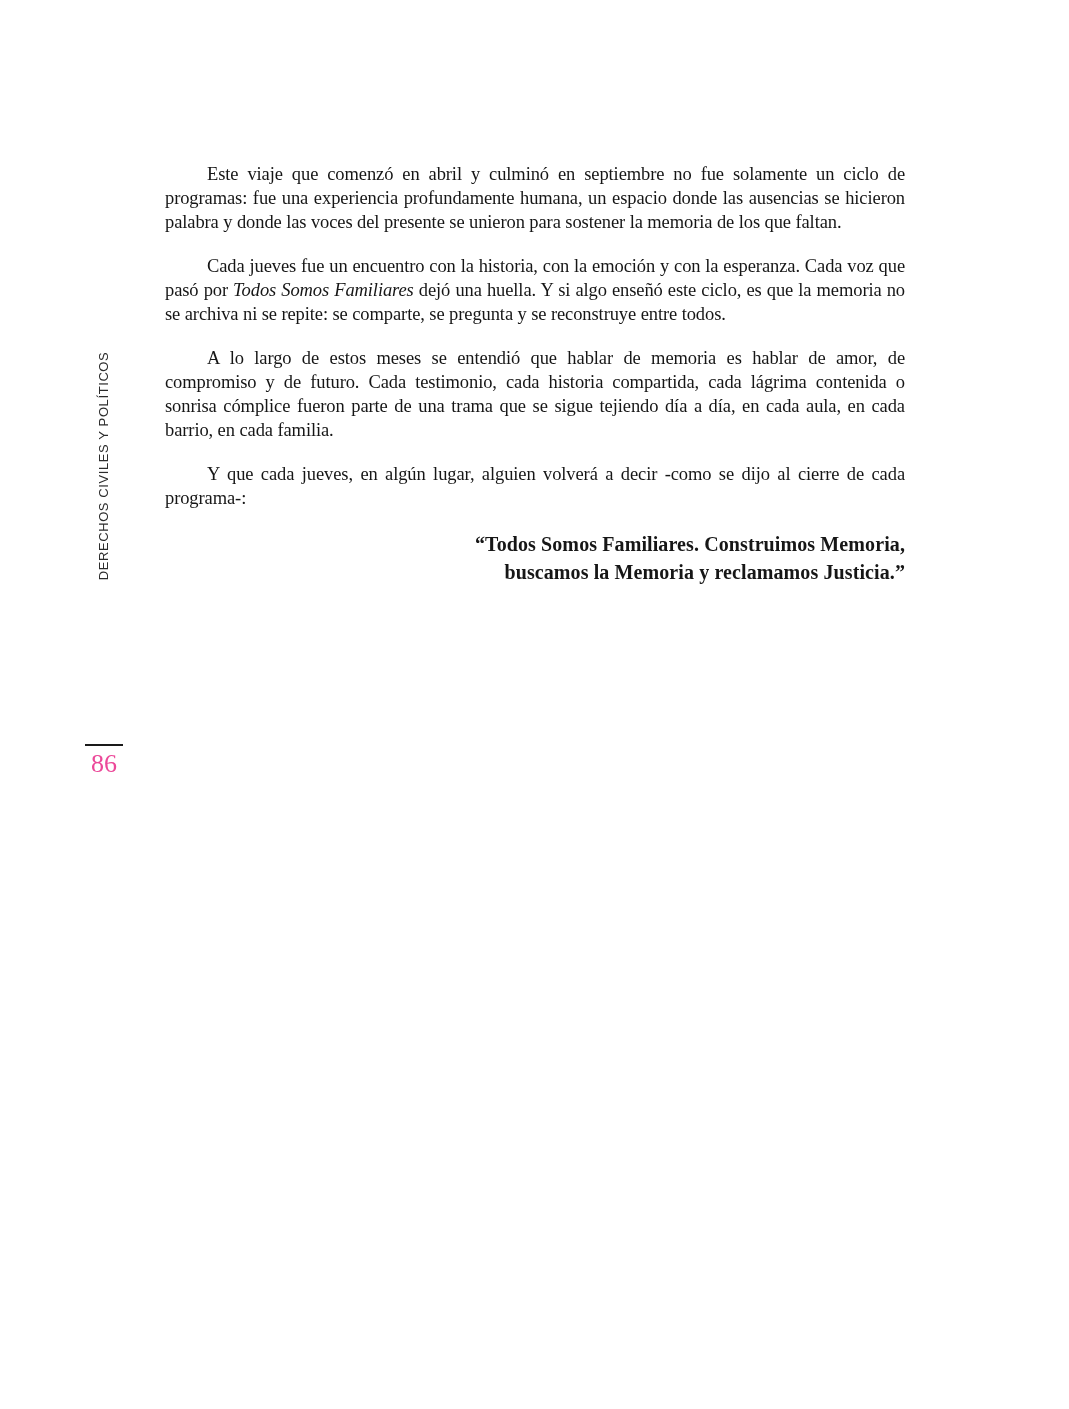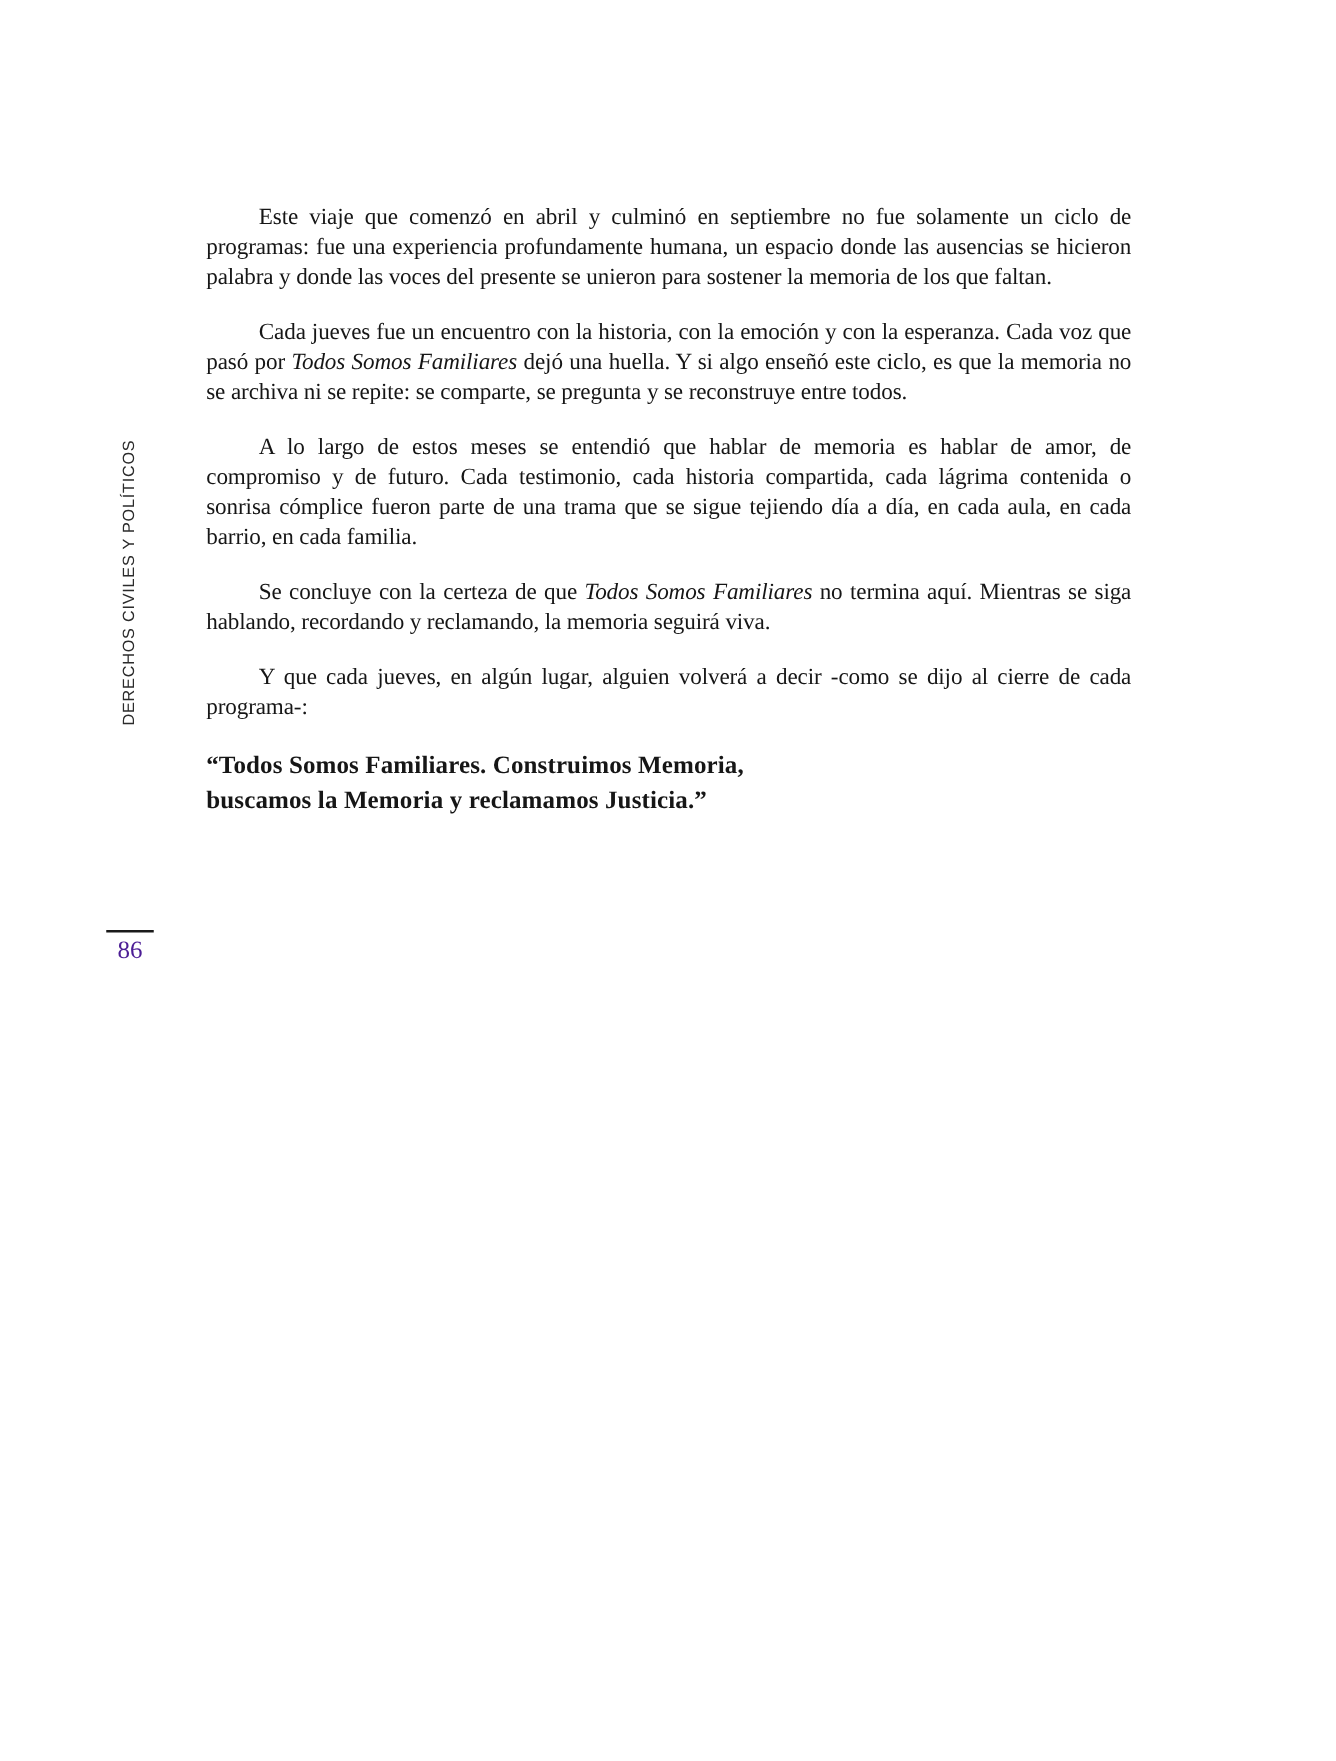--- a/index.html
+++ b/index.html
@@ -28,21 +28,21 @@
     line-height: 24px;
     text-align: justify;
     text-indent: 42px;
     letter-spacing: -0.1px;
   }
   .para .italic {
     font-style: italic;
   }
   .closing-quote {
     margin-top: 16px;
-    text-align: left;
+    text-align: right;
     font-weight: bold;
     font-size: 20px;
     line-height: 28px;
     letter-spacing: 0.1px;
   }
   .sidebar-label {
     position: absolute;
     left: 103px;
     top: 466px;
     transform: translate(-50%, -50%) rotate(-90deg);
@@ -58,38 +58,37 @@
     top: 744px;
     width: 38px;
     text-align: center;
   }
   .page-number-rule {
     width: 38px;
     height: 0;
     border-top: 2px solid #1a1a1a;
   }
   .page-number {
-    font-size: 20px;
+    font-size: 26px;
     line-height: 1.25;
     padding-top: 2px;
-    color: #4c1d95;
+    color: #ec4899;
   }
 </style>
 </head>
 <body>
 
 <div class="page">
 
   <div class="sidebar-label">DERECHOS CIVILES Y POLÍTICOS</div>
 
   <div class="text-column">
     <p class="para"><span>Este viaje que comenzó en abril y culminó en septiembre no fue solamente un ciclo de programas: fue una experiencia profundamente humana, un espacio donde las ausencias se hicieron palabra y donde las voces del presente se unieron para sostener la memoria de los que faltan.</span></p>
     <p class="para"><span>Cada jueves fue un encuentro con la historia, con la emoción y con la esperanza. Cada voz que pasó por </span><span class="italic">Todos Somos Familiares</span><span> dejó una huella. Y si algo enseñó este ciclo, es que la memoria no se archiva ni se repite: se comparte, se pregunta y se reconstruye entre todos.</span></p>
     <p class="para"><span>A lo largo de estos meses se entendió que hablar de memoria es hablar de amor, de compromiso y de futuro. Cada testimonio, cada historia compartida, cada lágrima contenida o sonrisa cómplice fueron parte de una trama que se sigue tejiendo día a día, en cada aula, en cada barrio, en cada familia.</span></p>
-    <p class="para"><span>Se concluye con la certeza de que </span><span class="italic">Todos Somos Familiares</span><span> no termina aquí. Mientras se siga hablando, recordando y reclamando, la memoria seguirá viva.</span></p>
     <p class="para"><span>Y que cada jueves, en algún lugar, alguien volverá a decir -como se dijo al cierre de cada programa-:</span></p>
 
     <div class="closing-quote">
       <div>“Todos Somos Familiares. Construimos Memoria,</div>
       <div>buscamos la Memoria y reclamamos Justicia.”</div>
     </div>
   </div>
 
   <div class="page-number-block">
     <div class="page-number-rule"></div>

